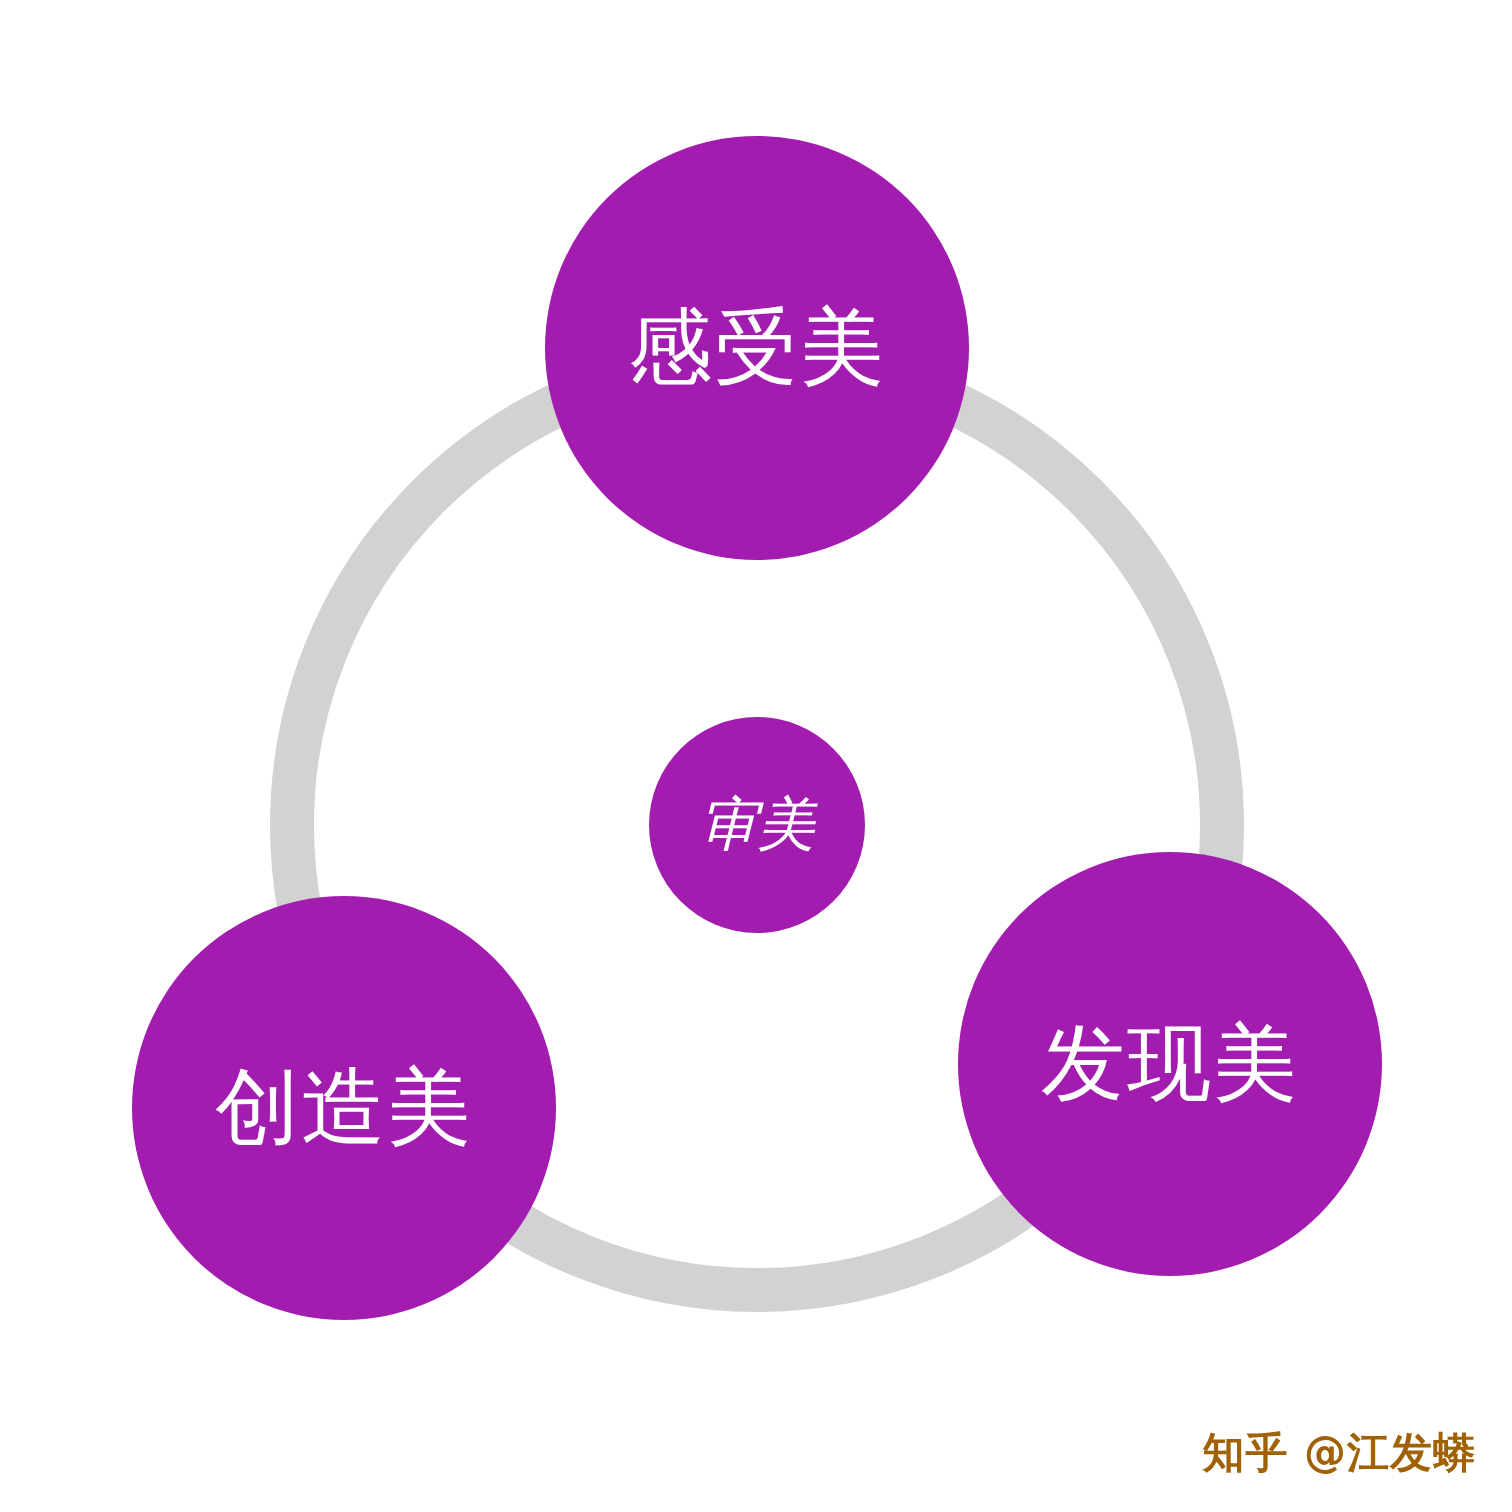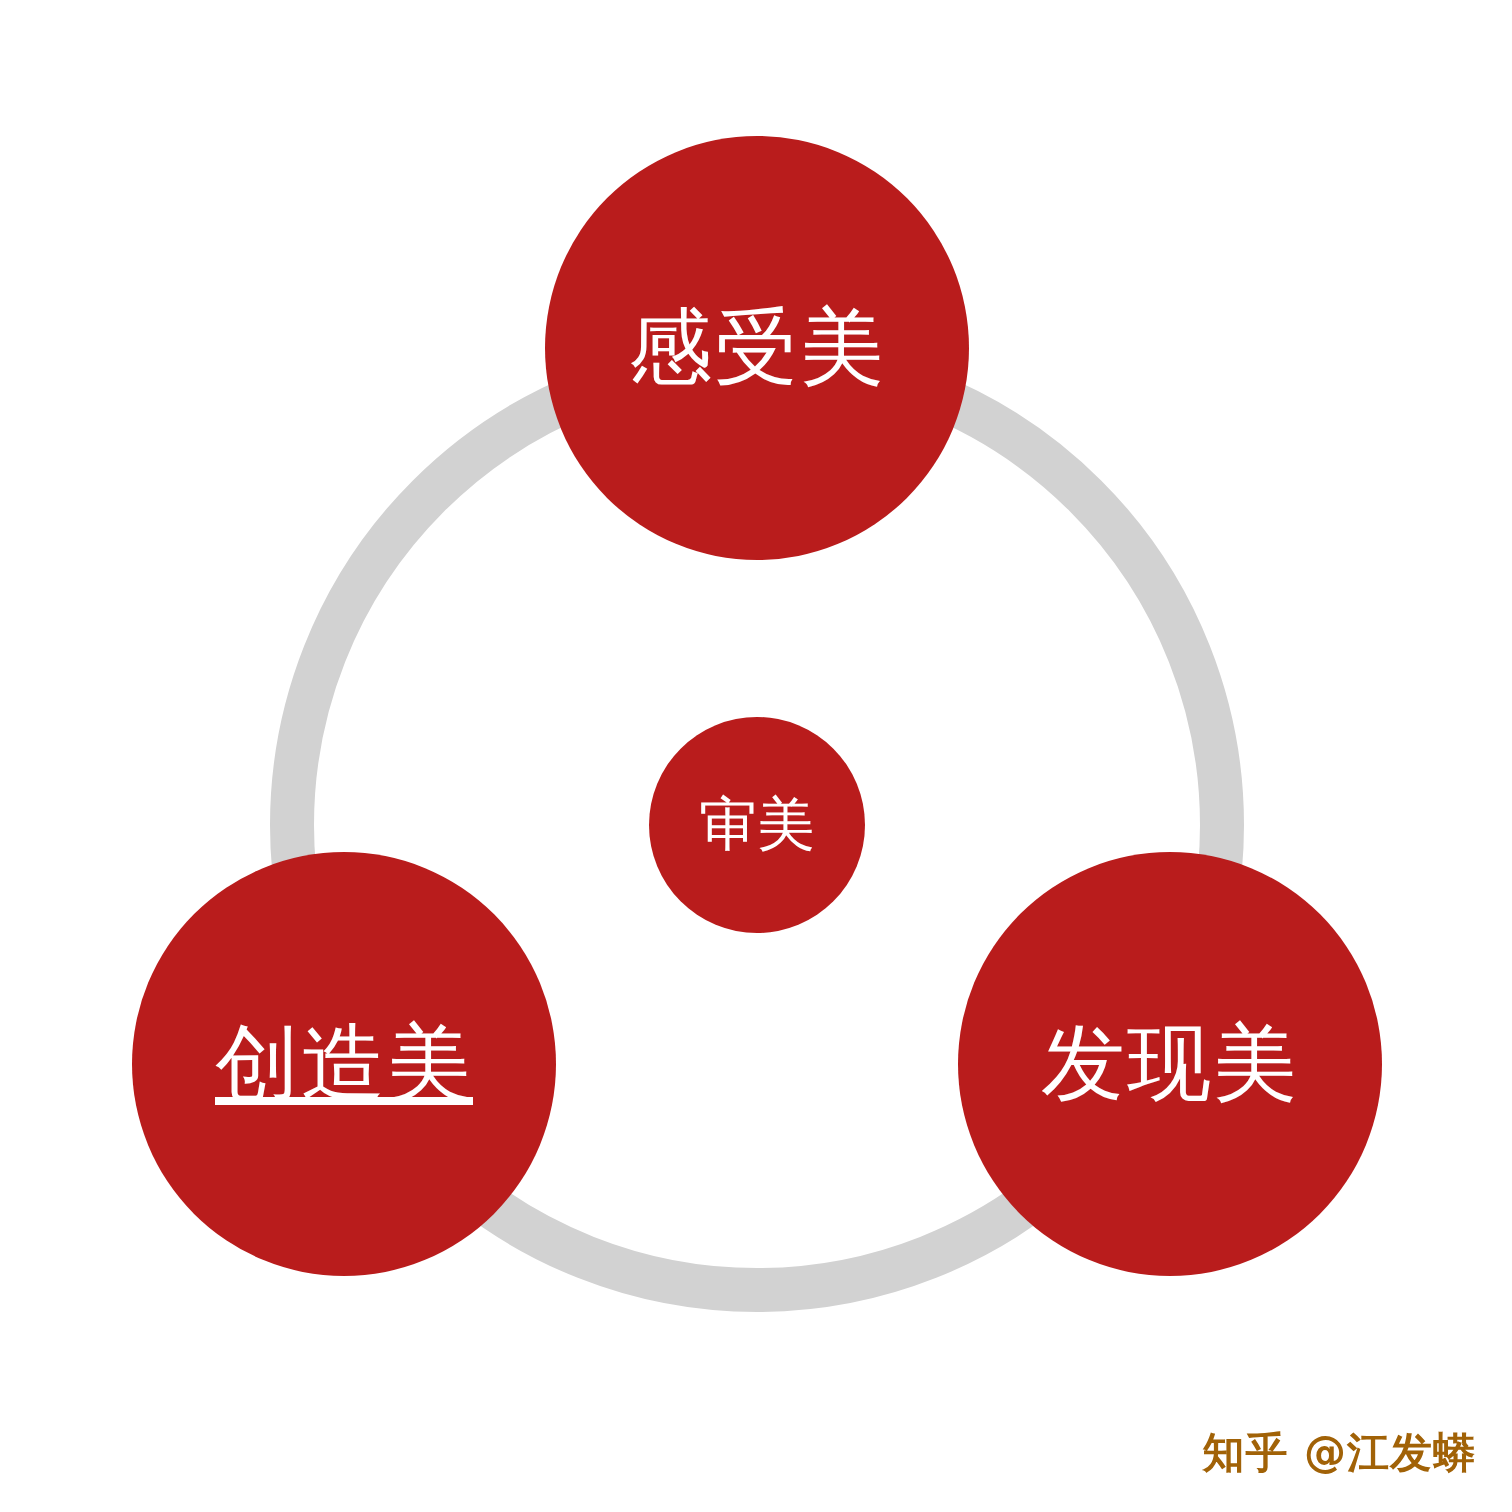--- a/index.html
+++ b/index.html
@@ -1,36 +1,36 @@
 <!DOCTYPE html>
 <html><head>
   <meta charset="utf-8">
   <style>
     html, body { margin: 0; padding: 0; background: #ffffff; }
     body { width: 1512px; height: 1512px; position: relative; overflow: hidden;
       font-family: "DejaVu Sans", sans-serif; }
     .ring { position: absolute; left: 270px; top: 338px; width: 886px; height: 886px;
       border: 44px solid #d2d2d2; border-radius: 50%; }
-    .node { position: absolute; border-radius: 50%; background: #b91c1c;
+    .node { position: absolute; border-radius: 50%; background: #a21caf;
       display: flex; align-items: center; justify-content: center; color: #ffffff; }
     .big { width: 424px; height: 424px; font-size: 84px; letter-spacing: 2px; }
-    .center { width: 216px; height: 216px; font-size: 58px; }
+    .center { width: 216px; height: 216px; font-size: 58px; font-style: italic; }
     .watermark { position: absolute; right: 36px; top: 1425px; font-size: 42px;
       color: #a16207; font-weight: bold; letter-spacing: 1px; }
   </style>
 </head>
 <body>
 
 <div class="ring"></div>
 
 <div class="node big" style="left:545px; top:136px;">
   <span>感受美</span>
 </div>
 
-<div class="node big" style="left:132px; top:852px;text-decoration:underline;">
+<div class="node big" style="left:132px; top:896px;">
   <span>创造美</span>
 </div>
 
 <div class="node big" style="left:958px; top:852px;">
   <span>发现美</span>
 </div>
 
 <div class="node center" style="left:649px; top:717px;">
   <span>审美</span>
 </div>

